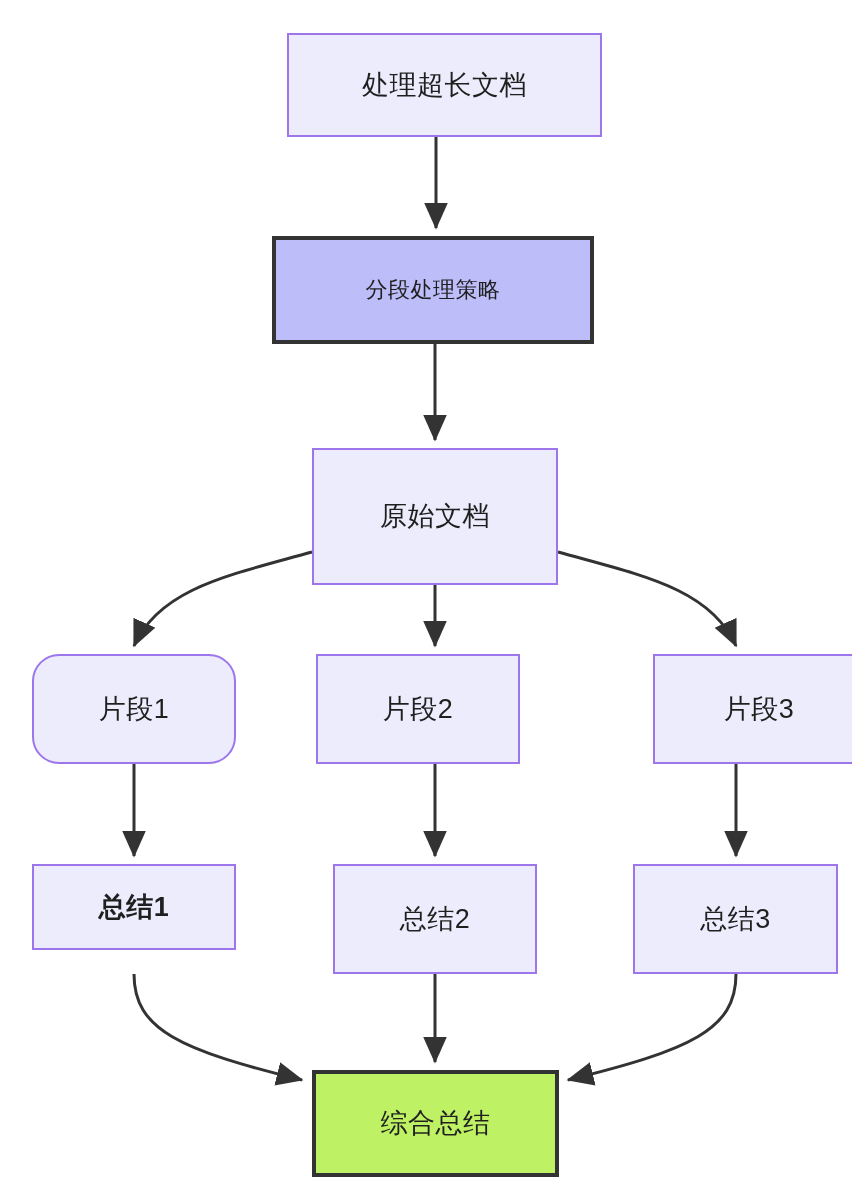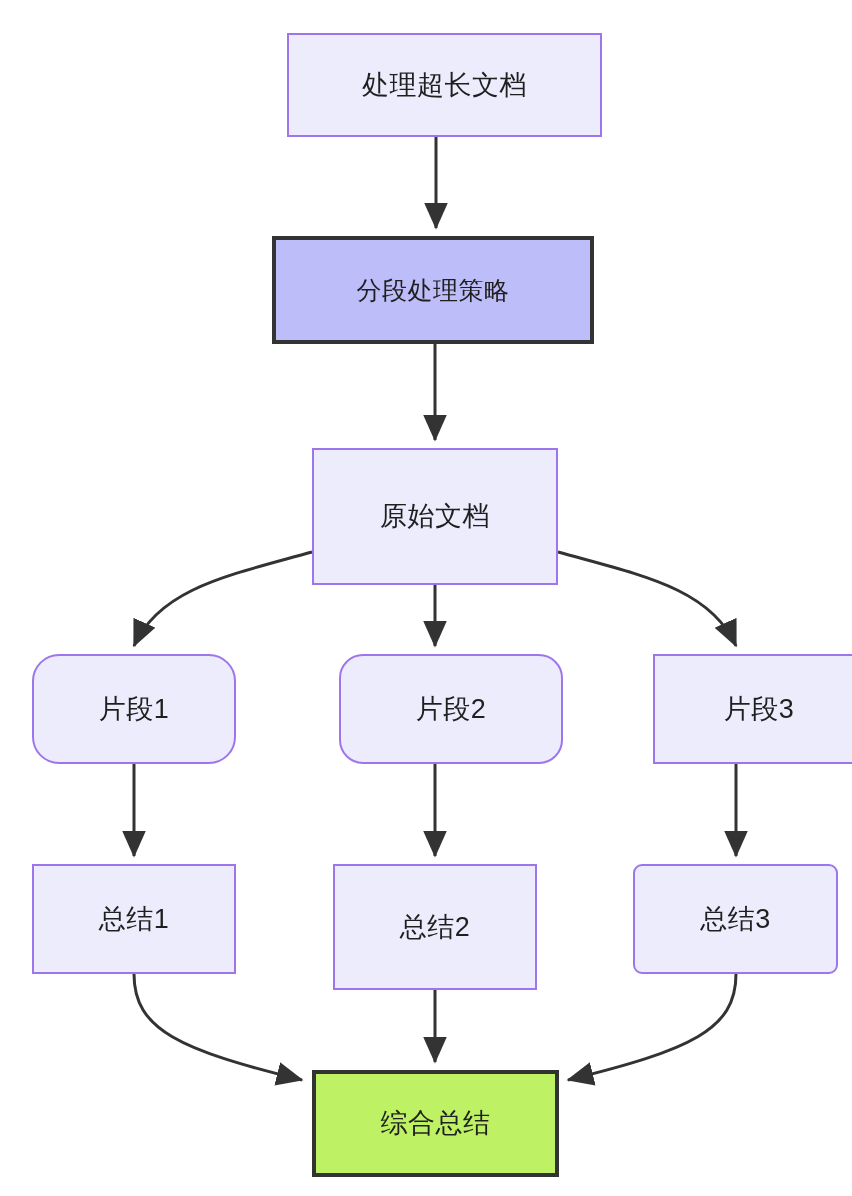--- a/index.html
+++ b/index.html
@@ -38,37 +38,37 @@
     letter-spacing: 0.5px;
   }
   .node.normal {
     background: #ececfd;
     border: 2px solid #9d76ec;
     font-size: 27px;
   }
   .node.highlight {
     background: #bdbdf9;
     border: 4px solid #333333;
-    font-size: 25px;
+    font-size: 22px;
   }
   .node.result {
     background: #bef264;
     border: 4px solid #333333;
     font-size: 27px;
   }
   
   #n-process   { left: 279px; top: 33px;   width: 315px; height: 104px; margin-left: 8px; }
   #n-strategy  { left: 272px; top: 236px;  width: 322px; height: 108px; }
   #n-source    { left: 312px; top: 448px;  width: 246px; height: 137px; }
   #n-frag1     { left: 32px;  top: 654px;  width: 204px; height: 110px; border-radius: 27px; }
-  #n-frag2     { left: 339px; top: 654px;  width: 224px; height: 110px; border-radius: 24px; }
+  #n-frag2     { left: 316px; top: 654px;  width: 204px; height: 110px; }
   #n-frag3     { left: 633px; top: 654px;  width: 212px; height: 110px; margin-left: 20px; }
-  #n-sum1      { left: 32px;  top: 864px;  width: 204px; height: 110px; }
-  #n-sum2      { left: 333px; top: 864px;  width: 204px; height: 126px; }
-  #n-sum3      { left: 633px; top: 864px;  width: 205px; height: 110px; border-radius: 9px; }
+  #n-sum1      { left: 32px;  top: 864px;  width: 204px; height: 86px; font-weight: bold; }
+  #n-sum2      { left: 333px; top: 864px;  width: 204px; height: 110px; }
+  #n-sum3      { left: 633px; top: 864px;  width: 205px; height: 110px; }
   #n-final     { left: 312px; top: 1070px; width: 247px; height: 107px; }
 </style>
 </head>
 <body>
 
 <div id="diagram">
 
   <svg id="edge-layer" viewBox="0 0 852 1196" width="852" height="1196" xmlns="http://www.w3.org/2000/svg">
     <defs>
       <marker id="arrow" markerWidth="10" markerHeight="10" refX="8.5" refY="4" orient="auto" markerUnits="strokeWidth">

